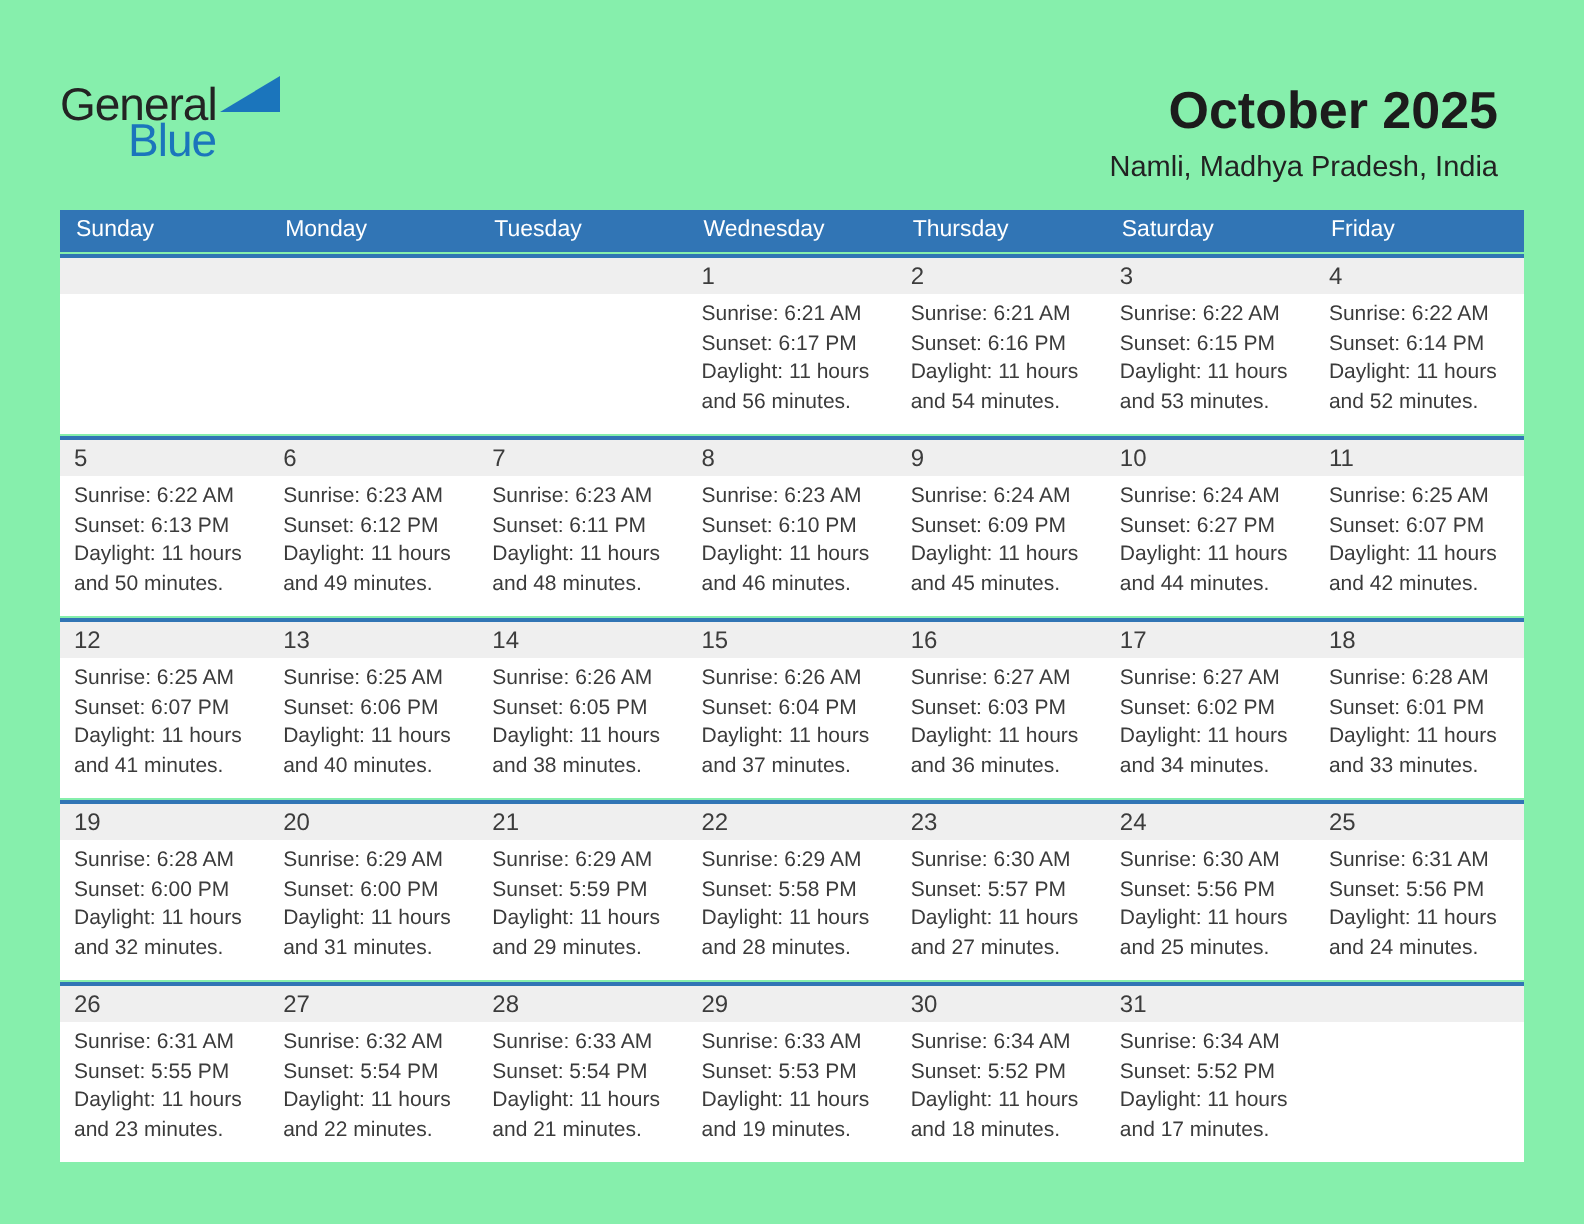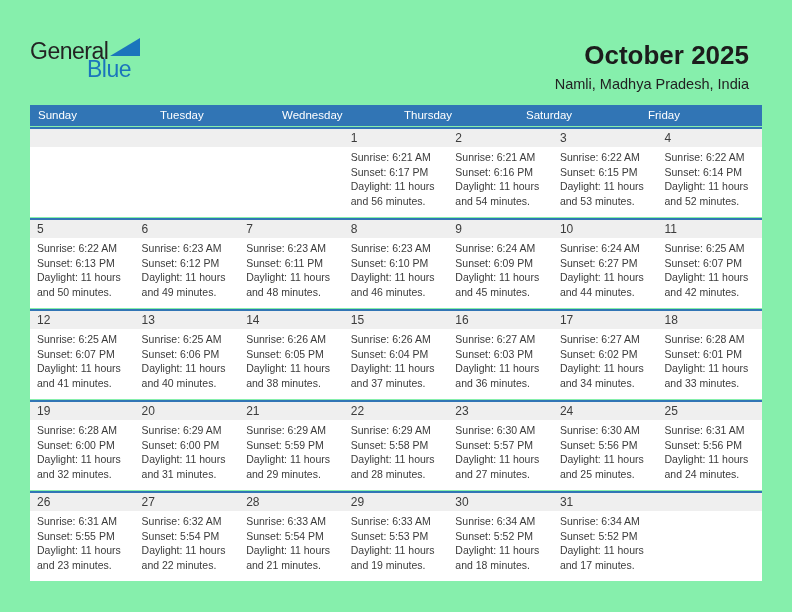--- a/index.html
+++ b/index.html
@@ -35,21 +35,21 @@
   }
   .logo-triangle {
     margin-left: 2px;
     margin-bottom: 2px;
   }
   .logo-word2 {
     font-size: 23px;
     letter-spacing: -0.5px;
     color: #1b75bc;
     line-height: 20px;
-    margin-left: 57px;
+    margin-left: 34px;
     margin-top: -3px;
   }
 
   
   .title {
     position: absolute;
     top: 40px;
     right: 43px;
     font-size: 26px;
     color: #1c1c1c;
@@ -133,20 +133,21 @@
     </div>
     <div class="logo-word2">Blue</div>
   </div>
 
   <div class="title">October 2025</div>
   <div class="location">Namli, Madhya Pradesh, India</div>
 
   <div class="calendar">
     <div class="cal-header">
       <div class="wd">Sunday</div>
+      <div class="wd">Monday</div>
       <div class="wd">Tuesday</div>
       <div class="wd">Wednesday</div>
       <div class="wd">Thursday</div>
       <div class="wd">Saturday</div>
       <div class="wd">Friday</div>
     </div>
     <div id="weeks">
         <div class="week-row">
           <div class="day-cell">
             <div class="day-num"></div>

